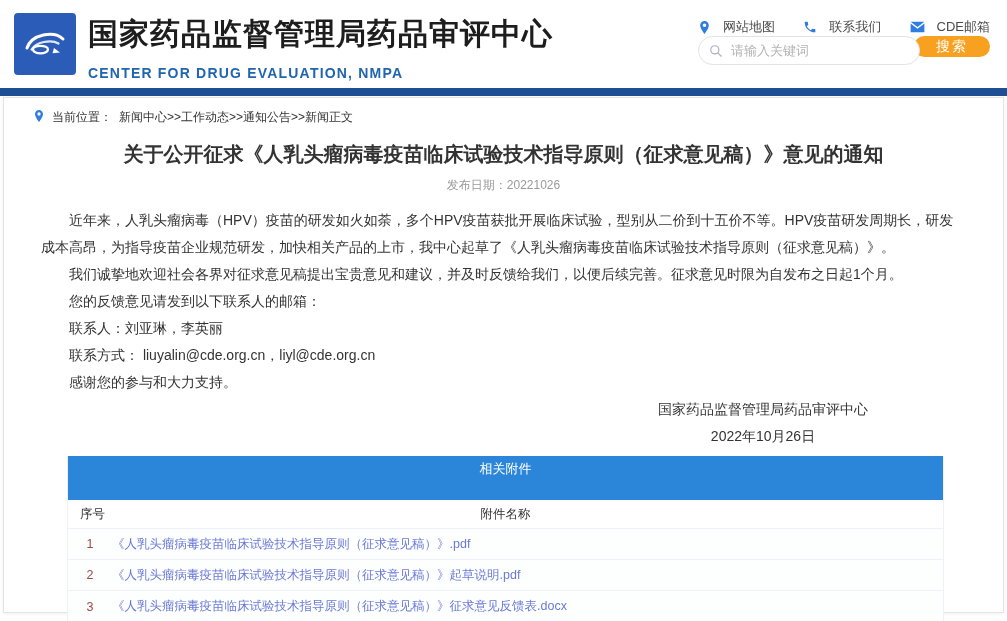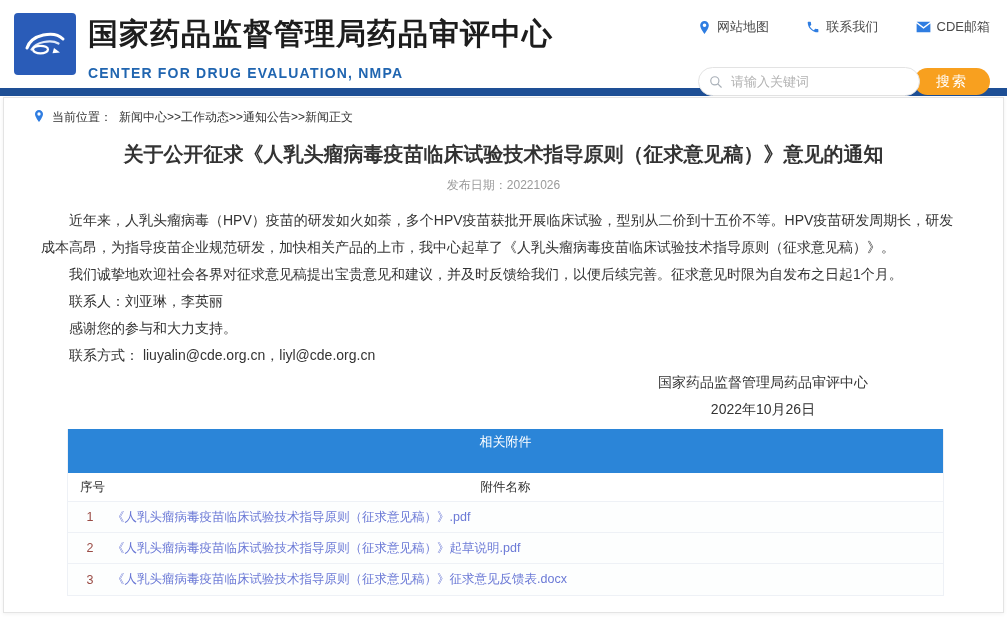--- a/index.html
+++ b/index.html
@@ -10,32 +10,32 @@
   
   .header { position:relative; height:88px; background:#fff; }
   .logo { position:absolute; left:14px; top:13px; width:62px; height:62px;
     background:#2a5cb8; border-radius:4px; display:flex; align-items:center; justify-content:center; }
   .org-block { position:absolute; left:88px; top:16px; }
   .org-cn { font-size:30px; font-weight:bold; color:#1d1d1d; letter-spacing:1px; line-height:36px; }
   .org-en { font-size:14px; font-weight:bold; color:#2065b0; letter-spacing:1.2px; margin-top:13px; }
 
   .header-right { position:absolute; right:17px; top:18px; width:292px; }
   .quick-links { display:flex; justify-content:space-between; align-items:center; }
-  .quick-link { display:flex; align-items:center; gap:6px; font-size:13px; color:#4a4a4a; cursor:pointer; }
+  .quick-link { display:flex; align-items:center; gap:12px; font-size:13px; color:#4a4a4a; cursor:pointer; }
   .quick-link svg { display:block; }
 
-  .search-row { display:flex; align-items:center; margin-top:31px; }
+  .search-row { display:flex; align-items:flex-start; margin-top:0; }
   .search-box { position:relative; width:222px; height:29px; border:1px solid #e3e3e3;
     border-radius:15px; background:#fff; }
   .search-box svg { position:absolute; left:10px; top:7px; }
   .search-box input { position:absolute; left:32px; top:1px; width:180px; height:25px;
     border:none; outline:none; font-size:13px; color:#333; background:transparent;
     font-family:"Liberation Sans","DejaVu Sans",sans-serif; }
   .search-box input::placeholder { color:#b3b3b3; }
-  .search-btn { margin-left:-6px; width:76px; height:27px; border:none; border-radius:15px;
+  .search-btn { margin-left:-6px; width:76px; height:21px; border:none; border-radius:15px;
     background:#f8a01f; color:#fff; font-size:14px; cursor:pointer; letter-spacing:2px;
     font-family:"Liberation Sans","DejaVu Sans",sans-serif; }
 
   
   .navy-bar { height:8px; background:#1e4f95; }
 
   
   .panel { position:absolute; left:3px; right:3px; top:97px; height:516px;
     background:#fff; border:1px solid #e4e4e4; box-shadow:0 1px 4px rgba(0,0,0,.06);
     padding:0 37px; }
@@ -144,23 +144,24 @@
       <span>当前位置：</span>
       <span class="crumb-path">新闻中心&gt;&gt;工作动态&gt;&gt;通知公告&gt;&gt;新闻正文</span>
     </div>
 
     <h1 class="article-title">关于公开征求《人乳头瘤病毒疫苗临床试验技术指导原则（征求意见稿）》意见的通知</h1>
     <div class="pub-date">发布日期：20221026</div>
 
     <div class="body-text">
       <p>近年来，人乳头瘤病毒（HPV）疫苗的研发如火如荼，多个HPV疫苗获批开展临床试验，型别从二价到十五价不等。HPV疫苗研发周期长，研发成本高昂，为指导疫苗企业规范研发，加快相关产品的上市，我中心起草了《人乳头瘤病毒疫苗临床试验技术指导原则（征求意见稿）》。</p>
       <p>我们诚挚地欢迎社会各界对征求意见稿提出宝贵意见和建议，并及时反馈给我们，以便后续完善。征求意见时限为自发布之日起1个月。</p>
+      <p>您的反馈意见请发到以下联系人的邮箱：</p>
       <p>联系人：刘亚琳，李英丽</p>
+      <p>联系方式： liuyalin@cde.org.cn，liyl@cde.org.cn</p>
       <p>感谢您的参与和大力支持。</p>
-      <p>联系方式： liuyalin@cde.org.cn，liyl@cde.org.cn</p>
     </div>
 
     <div class="signature">
       <div>国家药品监督管理局药品审评中心</div>
       <div>2022年10月26日</div>
     </div>
 
     <div class="attach">
       <div class="attach-title">相关附件</div>
       <div class="attach-cols">

